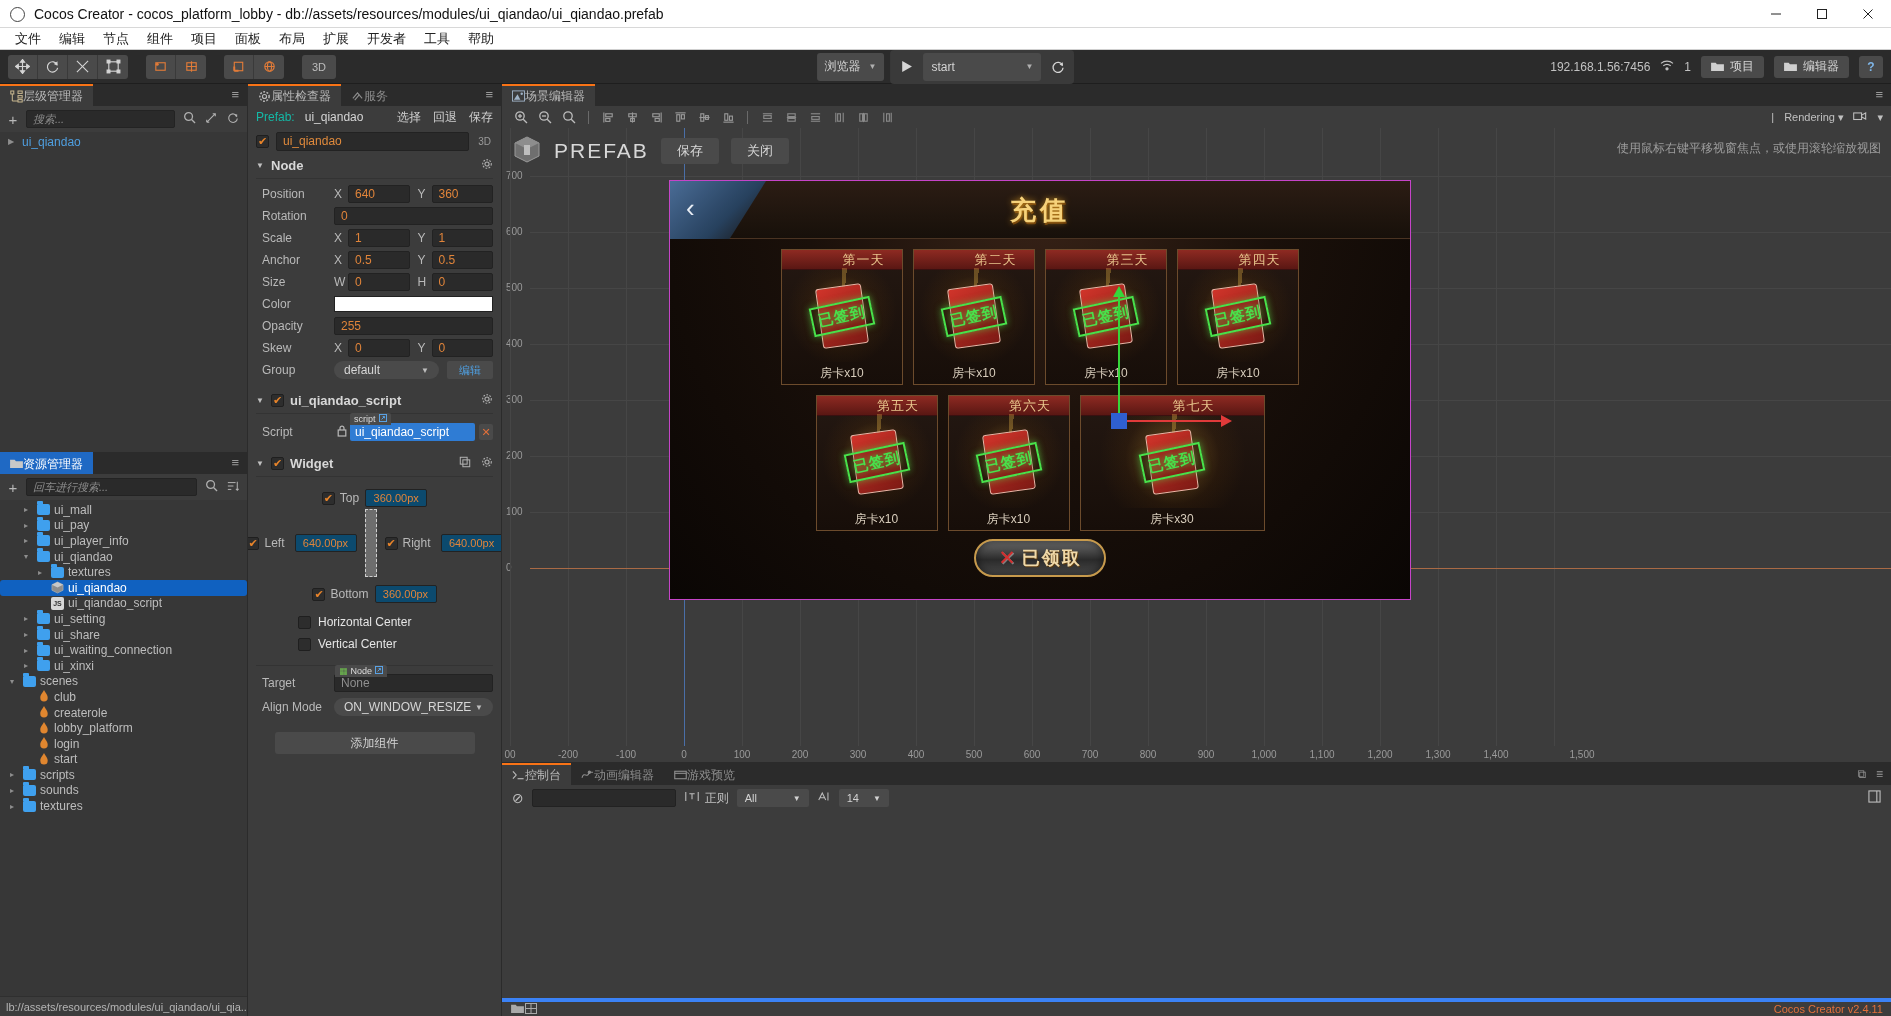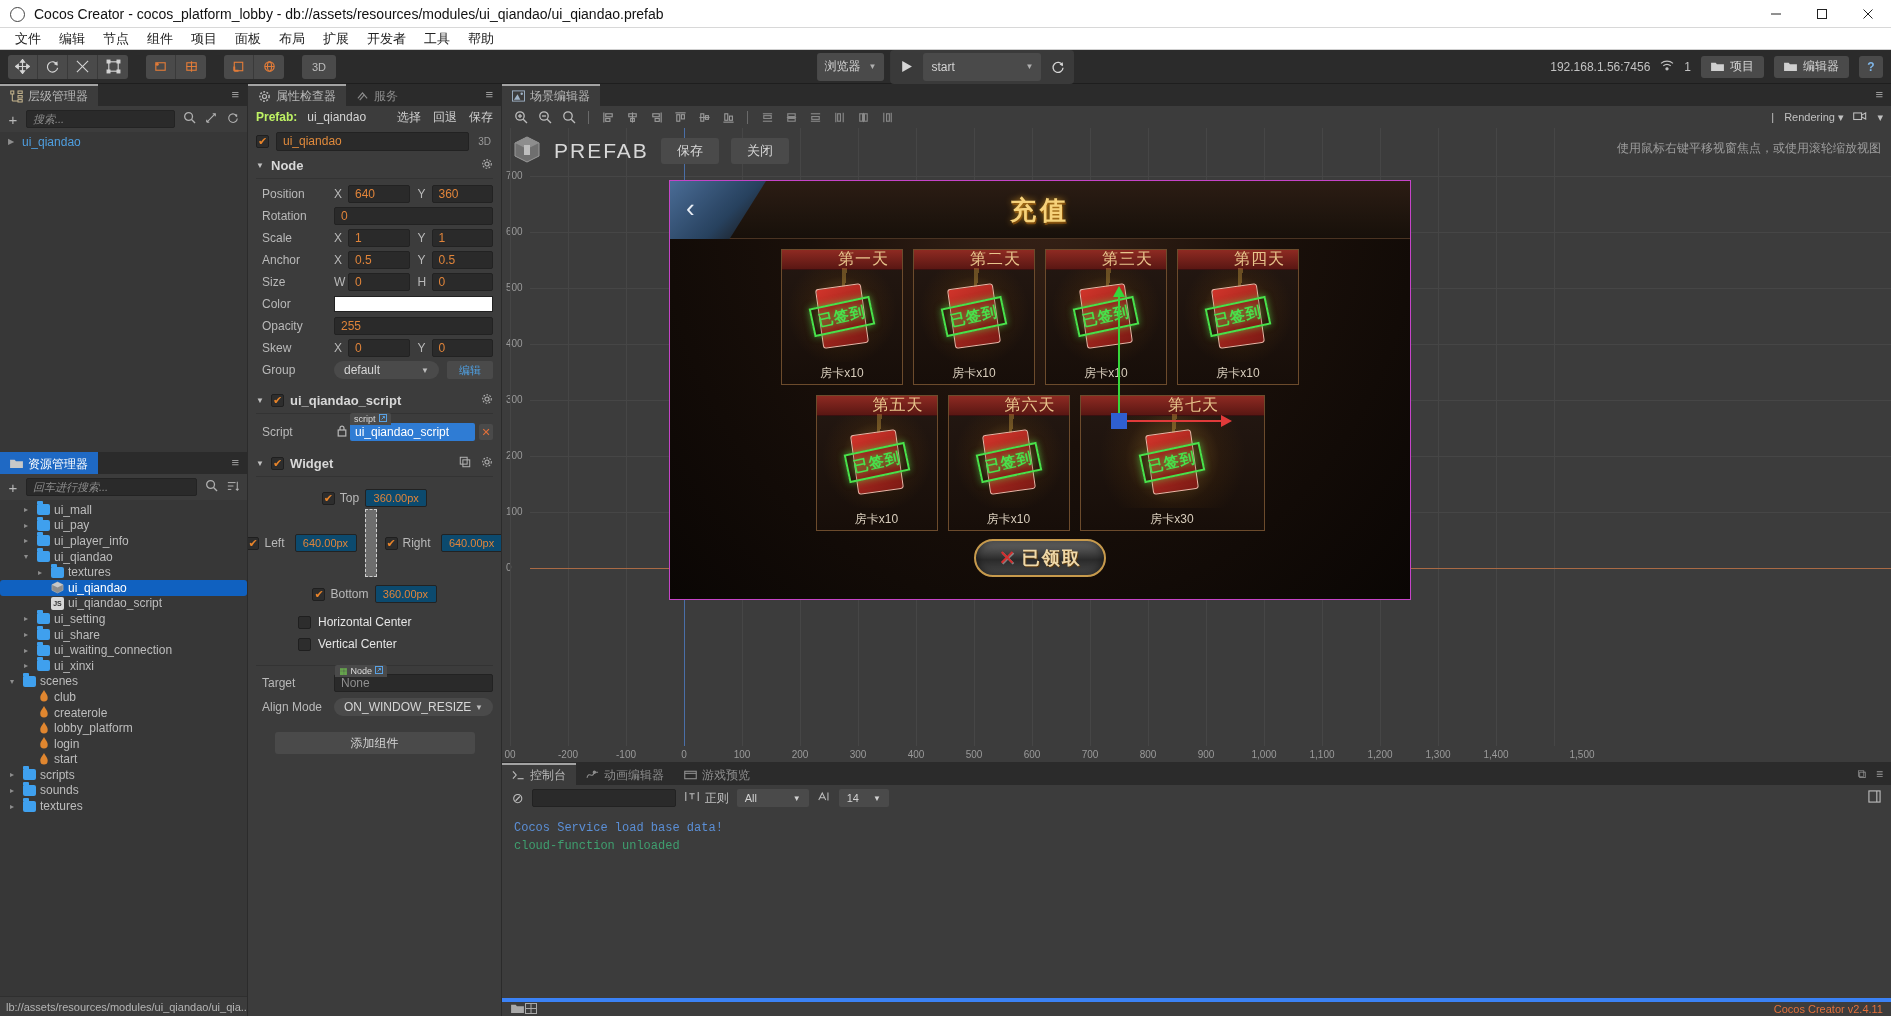--- a/index.html
+++ b/index.html
@@ -65,22 +65,22 @@
              align-items:center; justify-content:center; color:#7fb6e8; font-weight:bold;}
 
   
   .body { flex:1; display:flex; min-height:0; background:#2b2b2b; }
 
   .panel { background:#3c3c3c; display:flex; flex-direction:column; min-height:0; }
   .ptabs {
     height:22px; background:#2b2b2b; display:flex; align-items:flex-end; flex:none; position:relative;
   }
   .ptab {
-    height:22px; padding:8px 10px; display:flex; align-items:center; gap:5px;
-    background:#3c3c3c; color:#b9b9b9; font-size:12px; border-top:2px solid #a3a3a3;
+    height:22px; padding:8px 10px; display:flex; align-items:center; 
+    background:#3c3c3c; color:#b9b9b9; font-size:12px; border-top:2px solid #f97316;
   }
   .ptab.inactive { background:#2b2b2b; color:#8d8d8d; border-top-color:#2b2b2b;}
   .ptab .tico { width:13px; height:13px; display:inline-block; }
   .ptabs .hamb { margin-left:auto; padding:0 8px; color:#9a9a9a; font-size:13px; line-height:22px;}
 
   
   .leftcol { width:248px; flex:none; display:flex; flex-direction:column; border-right:1px solid #2b2b2b; }
   .hier { flex:none; height:368px; display:flex; flex-direction:column; background:#3c3c3c; }
   .searchrow { height:26px; display:flex; align-items:center; gap:6px; padding:0 6px; flex:none;}
   .plus { color:#b8b8b8; font-size:15px; width:14px; text-align:center;}
@@ -104,21 +104,21 @@
   .jsico { width:13px; height:13px; background:#d8d8d8; color:#333; font-size:7px; font-weight:bold;
            display:flex; align-items:center; justify-content:center; border-radius:2px; flex:none;}
   .prefabico { width:13px; height:13px; flex:none; display:flex; align-items:center; justify-content:center;}
   .statusbar { height:20px; background:#3c3c3c; display:flex; align-items:center; padding:0 6px;
                font-size:11px; color:#b5b5b5; flex:none; border-top:1px solid #2f2f2f;}
 
   
   .inspcol { width:254px; flex:none; display:flex; flex-direction:column; border-right:1px solid #2b2b2b; background:#3c3c3c;}
   .prefabrow { height:22px; display:flex; align-items:center; gap:10px; padding:0 8px;
                font-size:12px; color:#c7c7c7; flex:none;}
-  .prefabrow .lbl { color:#bef264;font-weight:bold; }
+  .prefabrow .lbl { color:#14b8a6; }
   .prefabrow .val { color:#d5d5d5; }
   .prefabrow .acts { margin-left:auto; display:flex; gap:12px; color:#d0d0d0;}
   .inspbody { flex:1; overflow:hidden; padding:0 0 4px 0;}
   .nodehdr { height:26px; display:flex; align-items:center; gap:7px; padding:0 8px; }
   .chk { width:13px; height:13px; background:#2d2d2d; border:1px solid #1f1f1f; border-radius:2px;
          display:flex; align-items:center; justify-content:center; flex:none;}
   .chk.on { background:#2d2d2d; }
   .chk.on::after { content:"✔"; color:#e8842a; font-size:11px; line-height:1; }
   .namefield {
     flex:1; height:19px; background:#2a2a2a; border:1px solid #222; border-radius:2px;
@@ -209,21 +209,21 @@
   .cardgrid { position:absolute; left:0; right:0; top:68px; display:flex; flex-direction:column; gap:10px; align-items:center;}
   .cardrow { display:flex; gap:10px; justify-content:center;}
   .card {
     width:122px; height:136px; background:linear-gradient(180deg,#241812 0%,#170e09 100%);
     border:1px solid #6c4b2c; position:relative; display:flex; flex-direction:column; align-items:center;
   }
   .card.big { width:185px; }
   .cardtop {
     width:100%; height:20px; background:linear-gradient(180deg,#8e2a22 0%,#5a1713 100%);
     border-bottom:1px solid #3a1010; display:flex; align-items:center; justify-content:center;
-    color:#e8c58c; font-size:16px; letter-spacing:1px;padding-left:43px;
+    color:#e8c58c; font-size:13px; letter-spacing:1px;padding-left:43px;
   }
   .cardart {
     flex:1; width:100%; position:relative; display:flex; align-items:center; justify-content:center;
     background:radial-gradient(circle at 50% 45%, rgba(255,190,60,.35) 0%, rgba(120,70,10,.12) 45%, rgba(0,0,0,0) 70%);
   }
   .cardart .rays {
     position:absolute; width:96px; height:96px; border-radius:50%;
     background:conic-gradient(from 0deg, rgba(255,200,80,.30) 0 6deg, rgba(0,0,0,0) 6deg 18deg);
     filter:blur(.3px);
   }
@@ -1273,24 +1273,20 @@
             <span style="margin-left:auto; font-size:8px;">▼</span>
           </span>
           <span style="margin-left:auto; color:#bdbdbd;">
             <svg width="13" height="13" viewBox="0 0 14 14" fill="none" stroke="#bdbdbd" stroke-width="1.2">
                 <rect x="1" y="1" width="12" height="12"></rect>
                 <line x1="9.5" y1="1" x2="9.5" y2="13"></line>
               </svg>
           </span>
         </div>
 
-        <div class="conbody" id="console-body">
-            <div class="logline">Cocos Service load base data!</div>
-            <div class="logline green">cloud-function unloaded</div>
-          </div>
       </div>
 
       <div class="footer">
         <span class="fico">
           <svg width="13" height="11" viewBox="0 0 14 12" fill="#a9a9a9">
               <path d="M0 2 h5 l1.4 1.6 H14 V11 H0 Z"></path>
             </svg>
         </span>
         <span class="fico">
           <svg width="12" height="11" viewBox="0 0 12 11" fill="none" stroke="#a9a9a9" stroke-width="1">

